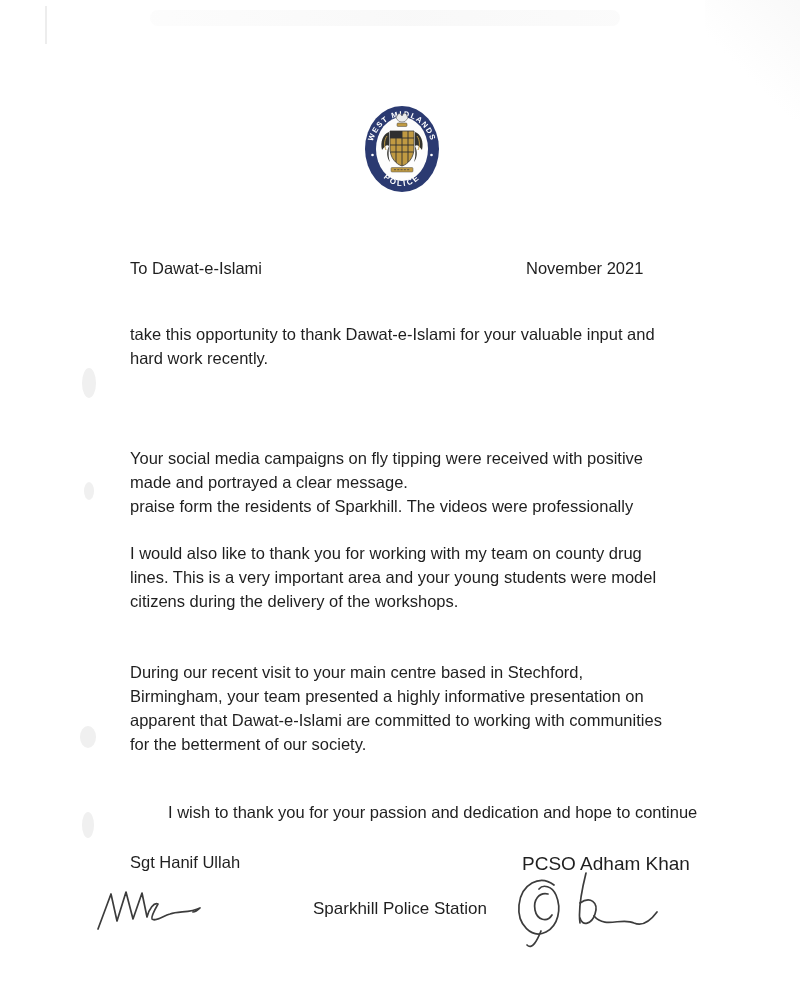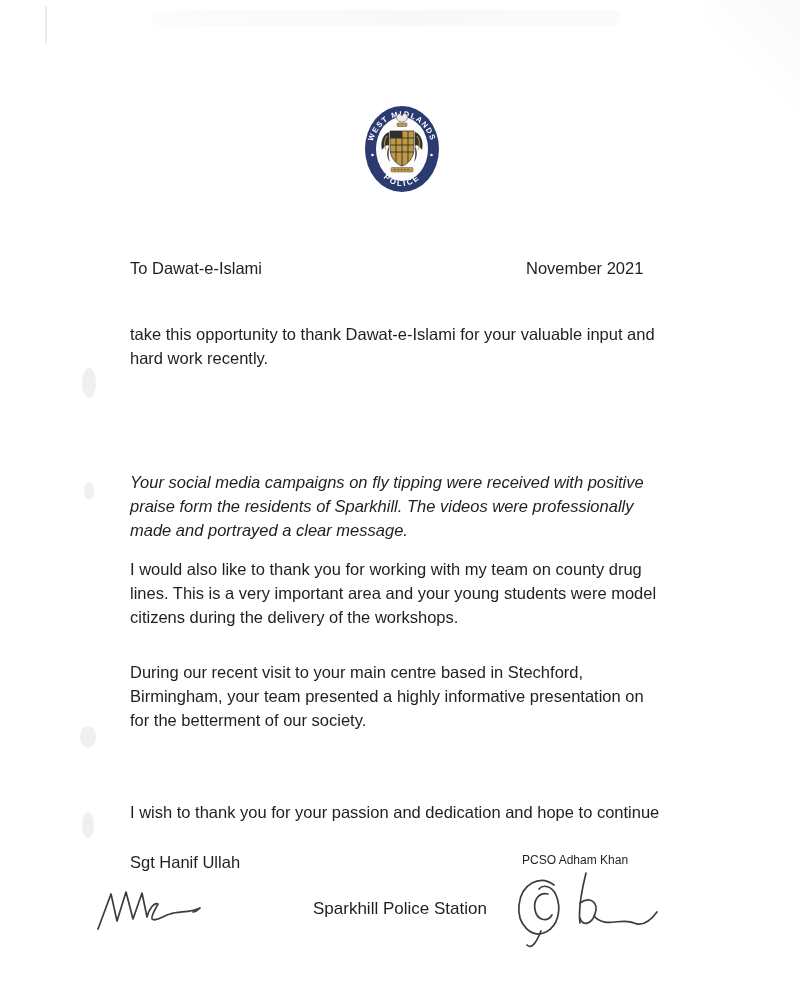--- a/index.html
+++ b/index.html
@@ -20,26 +20,26 @@
   .s3{left:80px;top:726px;width:16px;height:22px;}
   .s4{left:82px;top:812px;width:12px;height:26px;}
 
   .logo{position:absolute;left:363px;top:104px;width:78px;height:90px;}
 
   .greeting-row{position:absolute;top:259px;left:0;width:800px;font-size:16.5px;}
   .recipient{position:absolute;left:130px;white-space:pre;}
   .date{position:absolute;left:526px;white-space:pre;}
 
   .para{position:absolute;left:130px;font-size:16.5px;line-height:24px;}
-  .p1{top:322px;} .p2{top:399px;} .p3{top:470px;font-style:italic;}
-  .p4{top:557px;} .p5{top:660px;} .p6{top:800px;}
+  .p1{top:322px;} .p2{top:399px;} .p3{top:446px;}
+  .p4{top:541px;} .p5{top:660px;} .p6{top:800px;margin-left:38px;}
   .line{white-space:pre;}
 
   .name-left{position:absolute;left:130px;top:853px;font-size:16.5px;white-space:pre;}
-  .name-right{position:absolute;left:522px;top:853px;font-size:12px;white-space:pre;}
+  .name-right{position:absolute;left:522px;top:853px;font-size:19px;white-space:pre;}
   .station{position:absolute;left:313px;top:884px;font-size:17px;white-space:pre;margin-top:15px;}
 
   .sig-left{position:absolute;left:95px;top:888px;width:110px;height:44px;}
   .sig-right{position:absolute;left:510px;top:872px;width:152px;height:86px;}
 </style>
 </head>
 <body>
 
 <div class="page">
 
@@ -100,33 +100,34 @@
   </div>
 
   <div class="para p1">
     <div class="line">take this opportunity to thank Dawat-e-Islami for your valuable input and</div>
     <div class="line">hard work recently.</div>
   </div>
 
 
   <div class="para p3">
     <div class="line">Your social media campaigns on fly tipping were received with positive</div>
+    <div class="line">made and portrayed a clear message.</div>
     <div class="line">praise form the residents of Sparkhill. The videos were professionally</div>
-    <div class="line">made and portrayed a clear message.</div>
   </div>
 
   <div class="para p4">
     <div class="line">I would also like to thank you for working with my team on county drug</div>
     <div class="line">lines. This is a very important area and your young students were model</div>
     <div class="line">citizens during the delivery of the workshops.</div>
   </div>
 
   <div class="para p5">
     <div class="line">During our recent visit to your main centre based in Stechford,</div>
     <div class="line">Birmingham, your team presented a highly informative presentation on</div>
+    <div class="line">apparent that Dawat-e-Islami are committed to working with communities</div>
     <div class="line">for the betterment of our society.</div>
   </div>
 
   <div class="para p6">
     <div class="line">I wish to thank you for your passion and dedication and hope to continue</div>
   </div>
 
   <div class="name-left">Sgt Hanif Ullah</div>
   <div class="name-right">PCSO Adham Khan</div>
   <div class="station">Sparkhill Police Station</div>

